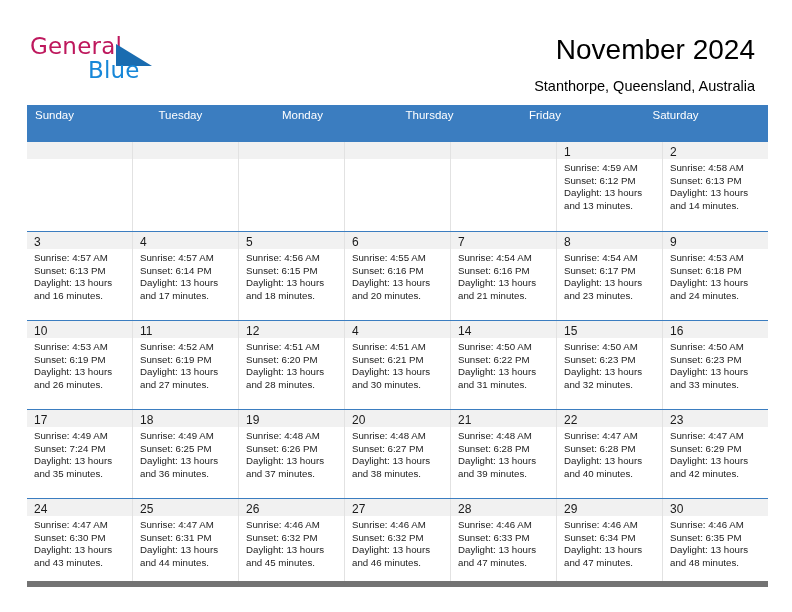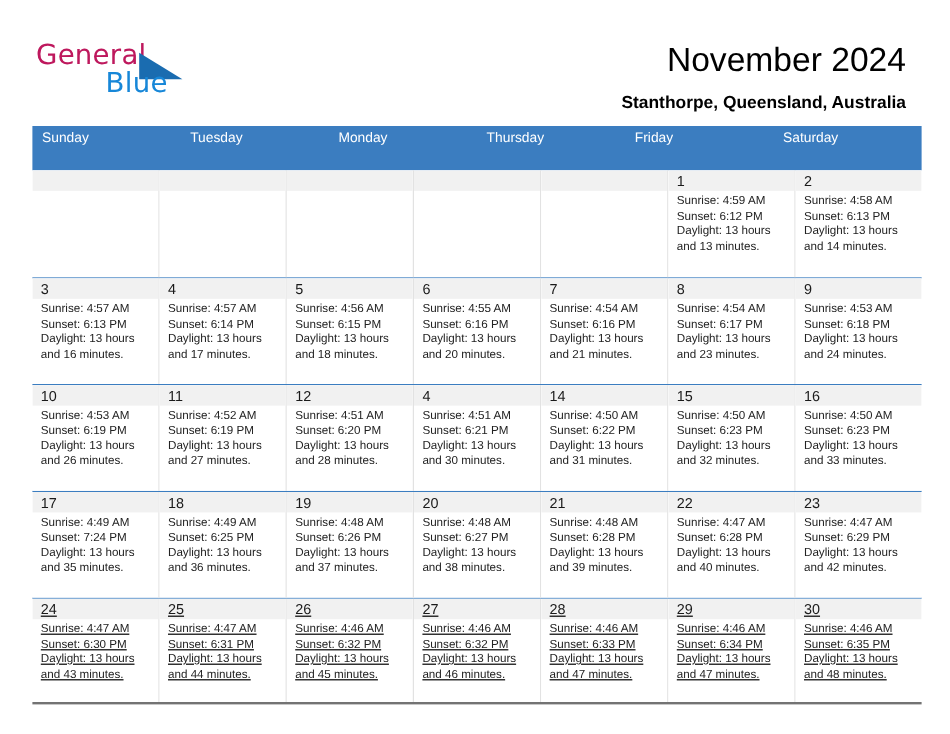--- a/index.html
+++ b/index.html
@@ -73,21 +73,21 @@
     font-weight: 400;
     color: #000000;
     text-align: center;
     white-space: nowrap;
   }
   .subtitle {
     position: absolute;
     right: 37px;
     top: 78px;
     font-size: 14.5px;
-    font-weight: 700;
+    font-weight: 400;
     color: #000000;
     text-align: right;
     white-space: nowrap;
   }
 
   
   .calendar {
     position: absolute;
     left: 27px;
     top: 105px;
@@ -112,22 +112,21 @@
     display: flex;
     width: 741px;
     height: 89px;
     border-top: 1px solid #3b7dc0;
     box-sizing: border-box;
   }
   .week:first-of-type {
     border-top: none;
   }
   .week.last {
-    border-bottom: 2px solid #737373;
-    text-decoration: underline;
+    border-bottom: 6px solid #737373;
   }
   .cell {
     flex: 1 1 0;
     position: relative;
     box-sizing: border-box;
     border-right: 1px solid #e2e2e2;
     background: #ffffff;
     overflow: hidden;
   }
   .cell:last-child {

